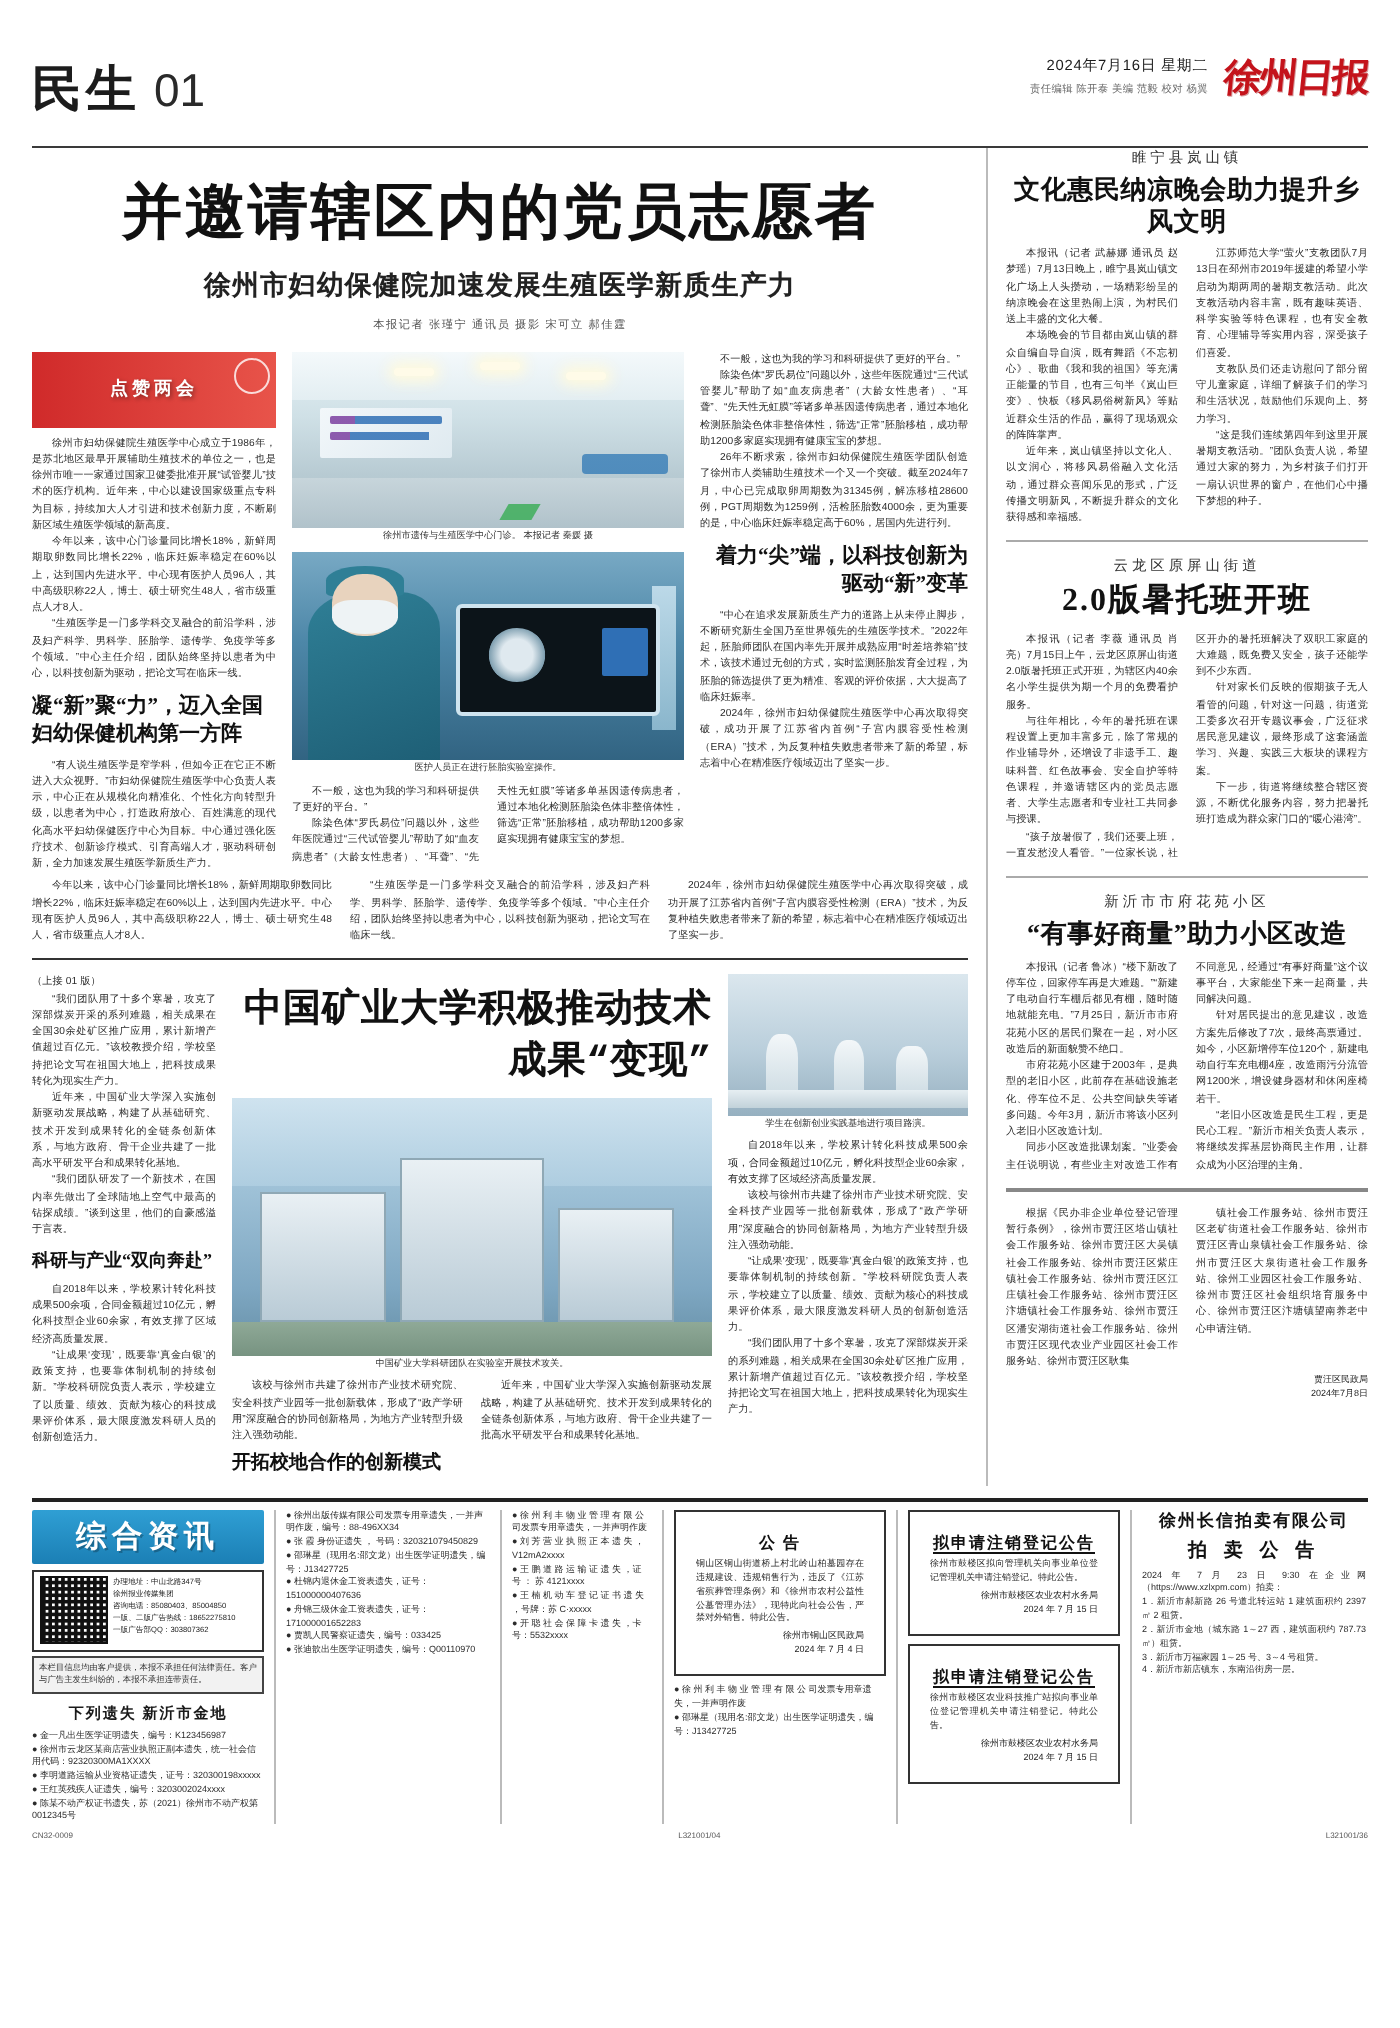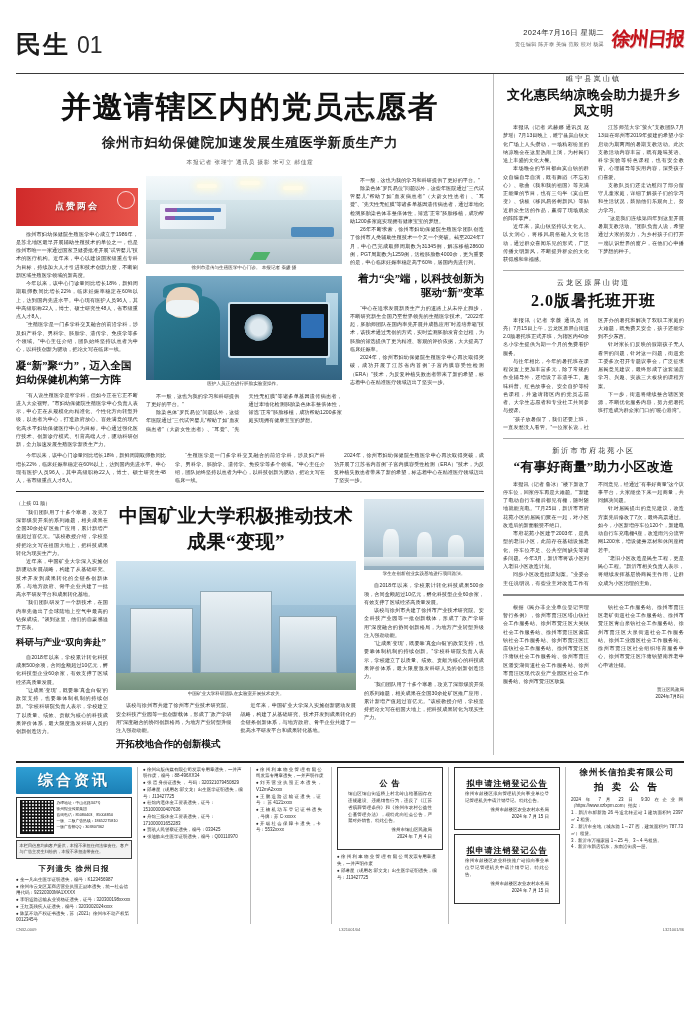--- a/index.html
+++ b/index.html
@@ -202,21 +202,21 @@
   .r-title.big { font-size: 16px; letter-spacing: 1px; }
   .r-sep { border-top: .8px solid #aaa; margin: 7px 0; }
   .r-sep.dbl { border-top: 2.2px double #888; }
 
   
   .rule-h { border-top: 1.5px solid #333; margin: 7px 0; }
 
   
   .feat2-hd {
     font-size: 19px; font-weight:700; letter-spacing:.5px; color:#111;
-    text-align:center; padding: 4px 0 6px 0;
+    text-align:right; padding: 4px 0 6px 0; font-family: Liberation Mono, monospace;
   }
 
   
   .classifieds {
     margin: 6px 16px 0 16px; border-top: 2px solid #222; padding-top: 4px;
     display:flex; gap: 5px;
   }
   .cl-col { border-right: .6px solid #bbb; padding-right: 5px; }
   .cl-col:last-child { border-right: none; padding-right: 0; }
   .cl-txt {
@@ -281,21 +281,21 @@
   <div class="body-wrap">
 
     <div class="col-main">
 
       <h1 class="hl-main">并邀请辖区内的党员志愿者</h1>
       <h2 class="hl-sub">徐州市妇幼保健院加速发展生殖医学新质生产力</h2>
       <div class="byline">本报记者 张瑾宁  通讯员 摄影 宋可立  郝佳霆</div>
 
       <div style="display:flex; gap:8px; margin-top:9px;">
 
-        <div style="width:122px;margin-top:12px;">
+        <div style="width:122px;">
           <div class="photo" style="height:38px; background:linear-gradient(90deg,#d02a2a,#e8544a);">
             <div style="position:absolute;inset:0;display:flex;align-items:center;justify-content:center;color:#fff;font-size:9px;font-weight:700;letter-spacing:2px;font-family:'Liberation Sans',sans-serif;text-shadow:1px 1px 2px rgba(0,0,0,.4)">点赞两会</div>
             <div style="position:absolute;right:3px;top:3px;width:18px;height:18px;border:1.5px solid rgba(255,255,255,.8);border-radius:50%"></div>
           </div>
           <p class="txt" style="margin-top:4px">徐州市妇幼保健院生殖医学中心成立于1986年，是苏北地区最早开展辅助生殖技术的单位之一，也是徐州市唯一一家通过国家卫健委批准开展“试管婴儿”技术的医疗机构。近年来，中心以建设国家级重点专科为目标，持续加大人才引进和技术创新力度，不断刷新区域生殖医学领域的新高度。</p>
           <p class="txt">今年以来，该中心门诊量同比增长18%，新鲜周期取卵数同比增长22%，临床妊娠率稳定在60%以上，达到国内先进水平。中心现有医护人员96人，其中高级职称22人，博士、硕士研究生48人，省市级重点人才8人。</p>
           <p class="txt">“生殖医学是一门多学科交叉融合的前沿学科，涉及妇产科学、男科学、胚胎学、遗传学、免疫学等多个领域。”中心主任介绍，团队始终坚持以患者为中心，以科技创新为驱动，把论文写在临床一线。</p>
           <h3 class="sec-hd l2">凝“新”聚“力”，迈入全国妇幼保健机构第一方阵</h3>
           <p class="txt">“有人说生殖医学是窄学科，但如今正在它正不断进入大众视野。”市妇幼保健院生殖医学中心负责人表示，中心正在从规模化向精准化、个性化方向转型升级，以患者为中心，打造政府放心、百姓满意的现代化高水平妇幼保健医疗中心为目标。中心通过强化医疗技术、创新诊疗模式、引育高端人才，驱动科研创新，全力加速发展生殖医学新质生产力。</p>
         </div>
@@ -457,21 +457,21 @@
         <div class="qr"></div>
         <div style="font-size:3.8px; line-height:1.6; color:#222; font-family:'Liberation Sans',sans-serif;">
           <div>办理地址：中山北路347号</div>
           <div>徐州报业传媒集团</div>
           <div>咨询电话：85080403、85004850</div>
           <div>一版、二版广告热线：18652275810</div>
           <div>一版广告部QQ：303807362</div>
         </div>
       </div>
       <div class="bbox" style="margin-top:2px; background:#f2f2f2">本栏目信息均由客户提供，本报不承担任何法律责任。客户与广告主发生纠纷的，本报不承担连带责任。</div>
-      <div class="lost-hd">下列遗失 徐州日报</div>
+      <div class="lost-hd">下列遗失 新沂市金地</div>
       <div class="bullet-line">● 金一凡出生医学证明遗失，编号：K123456987</div>
       <div class="bullet-line">● 徐州市云龙区某商店营业执照正副本遗失，统一社会信用代码：92320300MA1XXXX</div>
       <div class="bullet-line">● 李明道路运输从业资格证遗失，证号：320300198xxxxx</div>
       <div class="bullet-line">● 王红英残疾人证遗失，编号：3203002024xxxx</div>
       <div class="bullet-line">● 陈某不动产权证书遗失，苏（2021）徐州市不动产权第0012345号</div>
     </div>
 
     <div class="cl-col" style="width:108px;">
       <div class="bullet-line">● 徐州出版传媒有限公司发票专用章遗失，一并声明作废，编号：88-496XX34</div>
       <div class="bullet-line">● 张 霞 身份证遗失 ， 号码：320321079450829</div>

